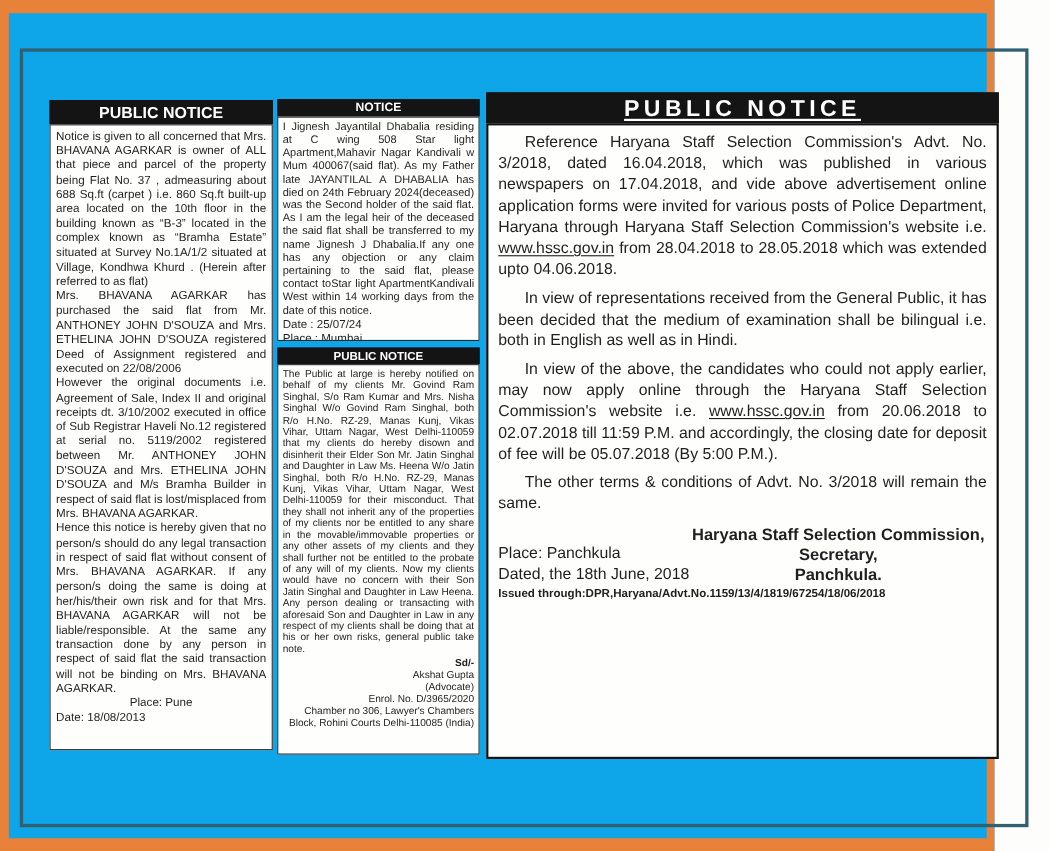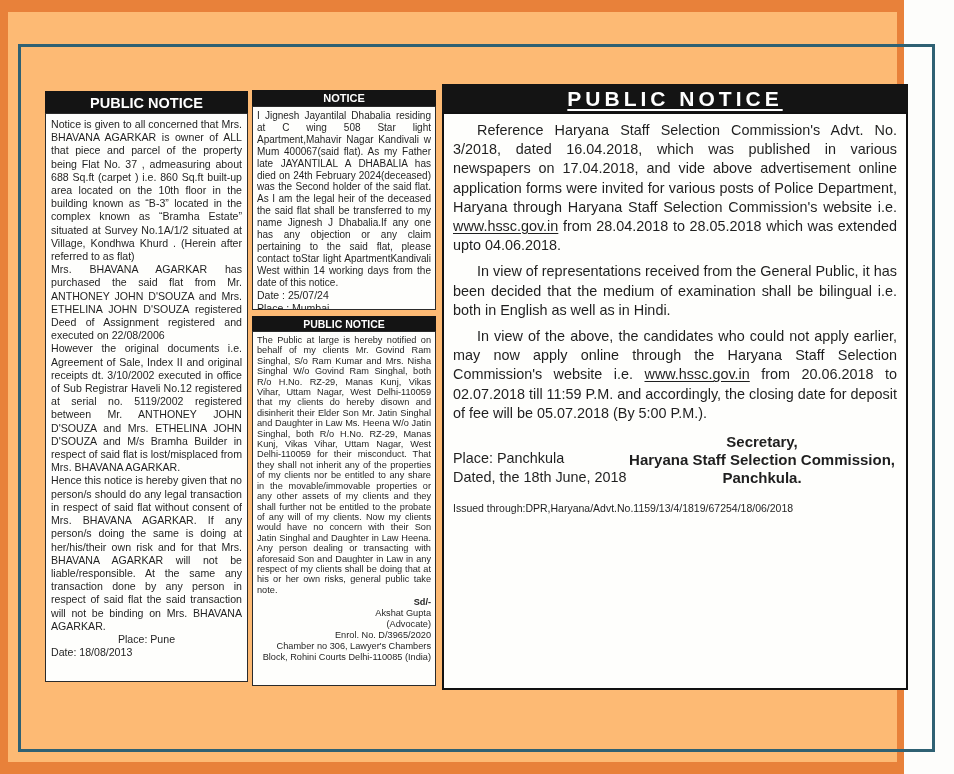--- a/index.html
+++ b/index.html
@@ -1,18 +1,18 @@
 <!DOCTYPE html>
 <html><head>
 <meta charset="utf-8">
 <style>
   * { margin:0; padding:0; box-sizing:border-box; }
   html,body { width:954px; height:774px; overflow:hidden; background:#fdfdfb;
               font-family:"Liberation Sans", sans-serif; }
-  .page { position:relative; width:904px; height:774px; background:#fdba74; }
+  .page { position:relative; width:904px; height:774px; background:#0ea5e9; }
 
   .frame-orange { position:absolute; inset:0; border:solid #e8813a;
                   border-width:12px 7px 12px 8px; pointer-events:none; }
   .frame-teal { position:absolute; left:18px; top:44px; width:917px; height:708px;
                 border:3px solid #2f6173; }
 
   section { position:absolute; }
   .hdr-black { background:#141414; color:#ffffff; text-align:center; font-weight:bold;
                border:1px solid #141414; overflow:hidden; }
   .nbody { background:#fefefc; border:1px solid #2b2b2b; overflow:hidden;
@@ -41,21 +41,21 @@
   
   .notice-right { left:442px; top:84px; width:466px; }
   .notice-right .hdr-black { height:28px; line-height:28px; font-size:21px; letter-spacing:4px; }
   .notice-right .hdr-black span { text-decoration:underline; text-underline-offset:3px; }
   .notice-right .nbody { height:578px; border-width:2px; border-color:#111;
                          padding:7px 9px 4px; font-size:14.4px; line-height:19.2px; }
   .notice-right .nbody p.body-p { margin:0 0 7px; text-indent:24px; }
   .sig-row { display:flex; justify-content:space-between; align-items:flex-end; margin-top:10px; }
   .place-block { font-size:14.4px; line-height:19px; text-align:left; }
   .sig-block { font-weight:bold; text-align:center; font-size:15px; line-height:18px; padding-right:2px; }
-  .issued { font-size:10.5px; line-height:13px; text-align:left; margin-top:15px; }
+  .issued { font-size:10.5px; line-height:13px; text-align:left; margin-top:2px;font-weight:bold; }
 </style>
 </head>
 <body>
 
 <div class="page">
   <div class="frame-orange"></div>
   <div class="frame-teal"></div>
 
   <section class="notice-left">
     <header class="hdr-black">PUBLIC NOTICE</header>
@@ -94,28 +94,29 @@
   </section>
 
   <section class="notice-right">
     <header class="hdr-black">
       <span>PUBLIC NOTICE</span>
     </header>
     <div class="nbody">
       <p class="body-p"><span>Reference Haryana Staff Selection Commission's Advt. No. 3/2018, dated 16.04.2018, which was published in various newspapers on 17.04.2018, and vide above advertisement online application forms were invited for various posts of Police Department, Haryana through Haryana Staff Selection Commission's website i.e. </span><span class="u">www.hssc.gov.in</span><span> from 28.04.2018 to 28.05.2018 which was extended upto 04.06.2018.</span></p>
       <p class="body-p">In view of representations received from the General Public, it has been decided that the medium of examination shall be bilingual i.e. both in English as well as in Hindi.</p>
       <p class="body-p"><span>In view of the above, the candidates who could not apply earlier, may now apply online through the Haryana Staff Selection Commission's website i.e. </span><span class="u">www.hssc.gov.in</span><span> from 20.06.2018 to 02.07.2018 till 11:59 P.M. and accordingly, the closing date for deposit of fee will be 05.07.2018 (By 5:00 P.M.).</span></p>
+      <p class="body-p">The other terms &amp; conditions of Advt. No. 3/2018 will remain the same.</p>
 
       <div class="sig-row">
         <div class="place-block">
           <div>Place: Panchkula</div>
           <div>Dated, the 18th June, 2018</div>
         </div>
         <div class="sig-block">
+          <div>Haryana Staff Selection Commission,</div>
           <div>Secretary,</div>
-          <div>Haryana Staff Selection Commission,</div>
           <div>Panchkula.</div>
         </div>
       </div>
       <div class="issued">Issued through:DPR,Haryana/Advt.No.1159/13/4/1819/67254/18/06/2018</div>
     </div>
   </section>
 </div>
 
 </body></html>

